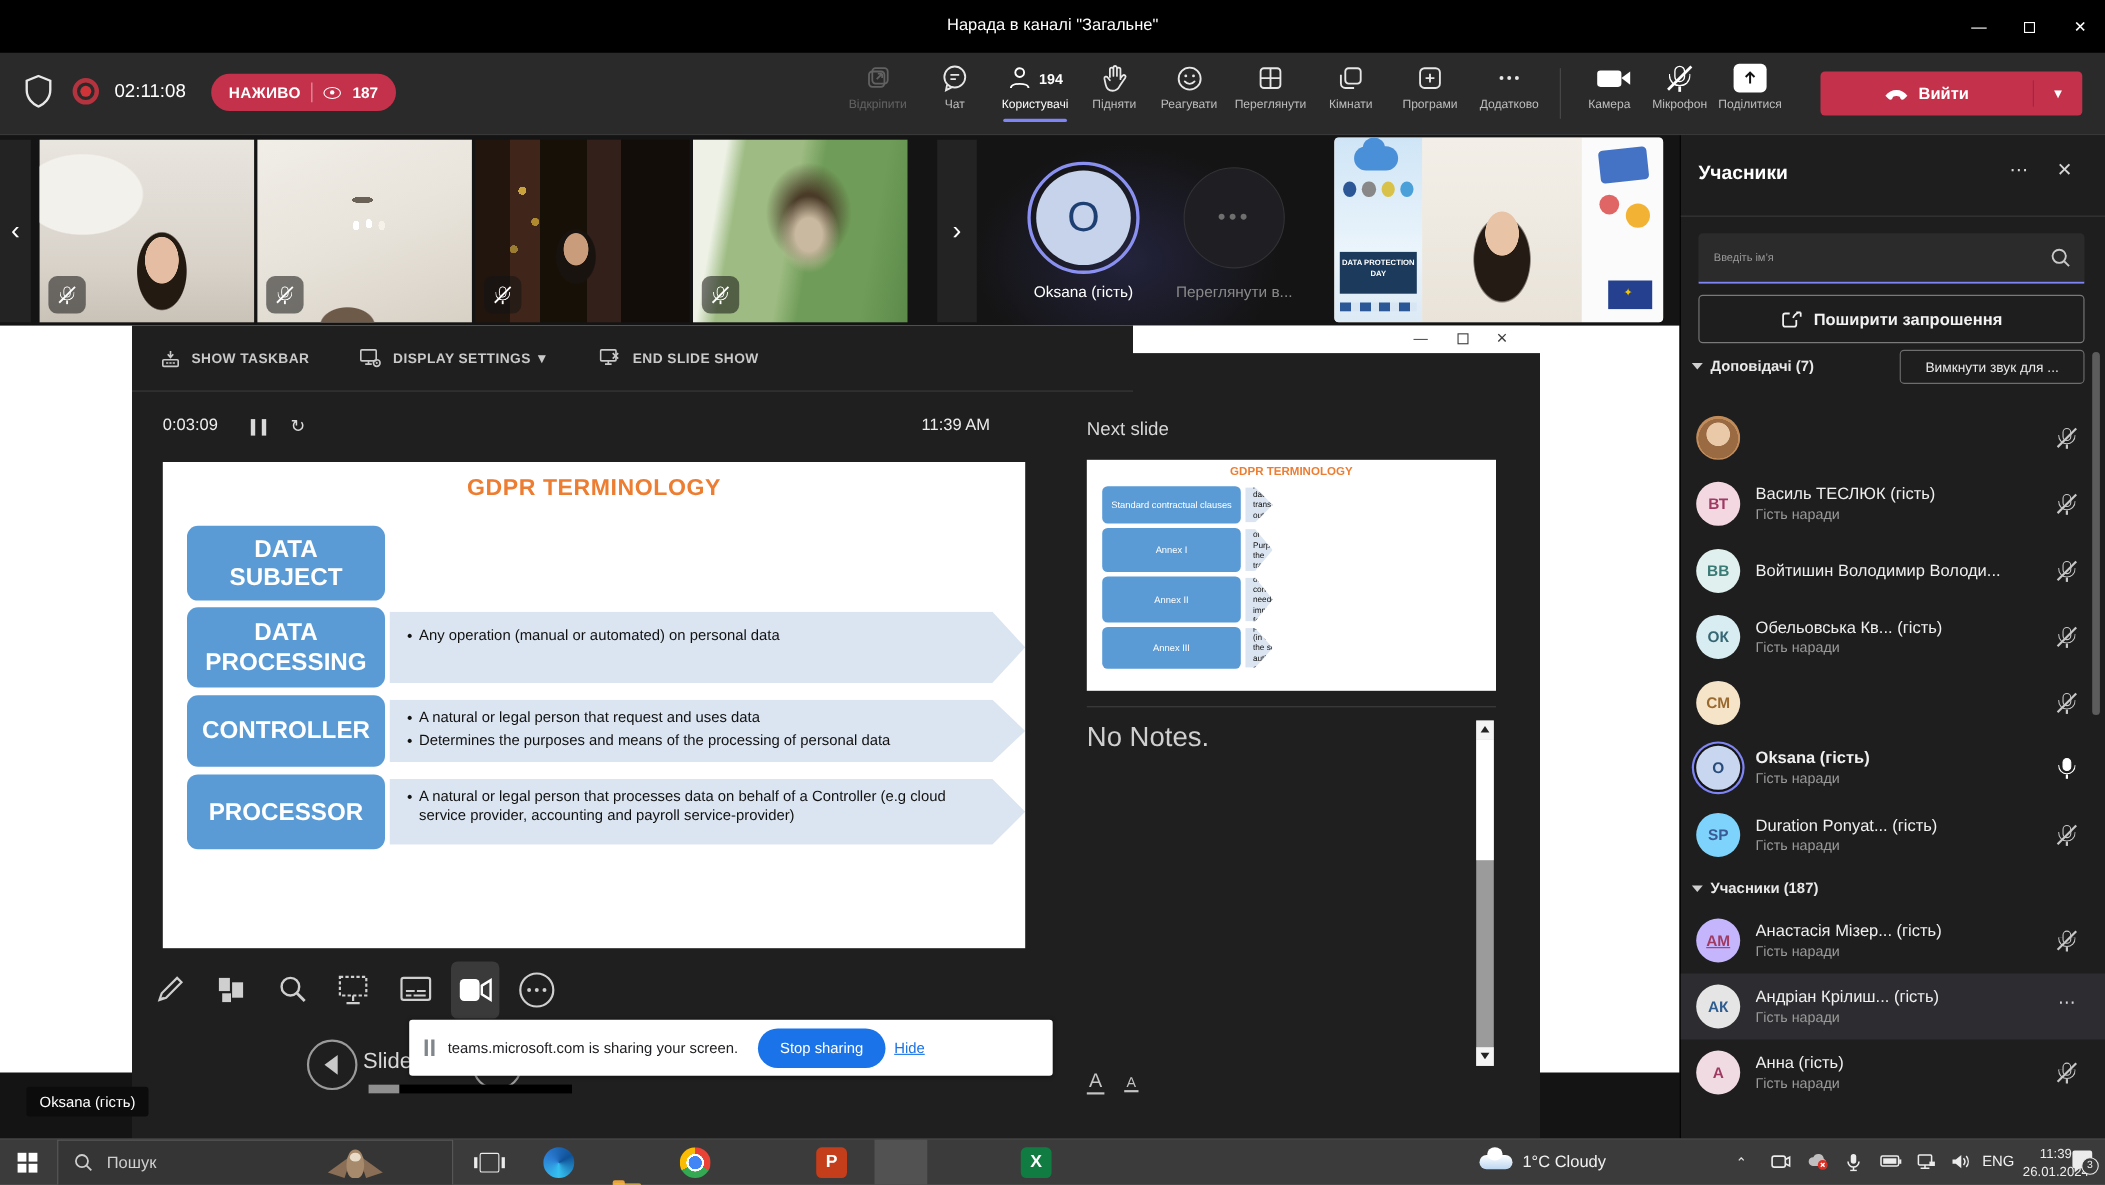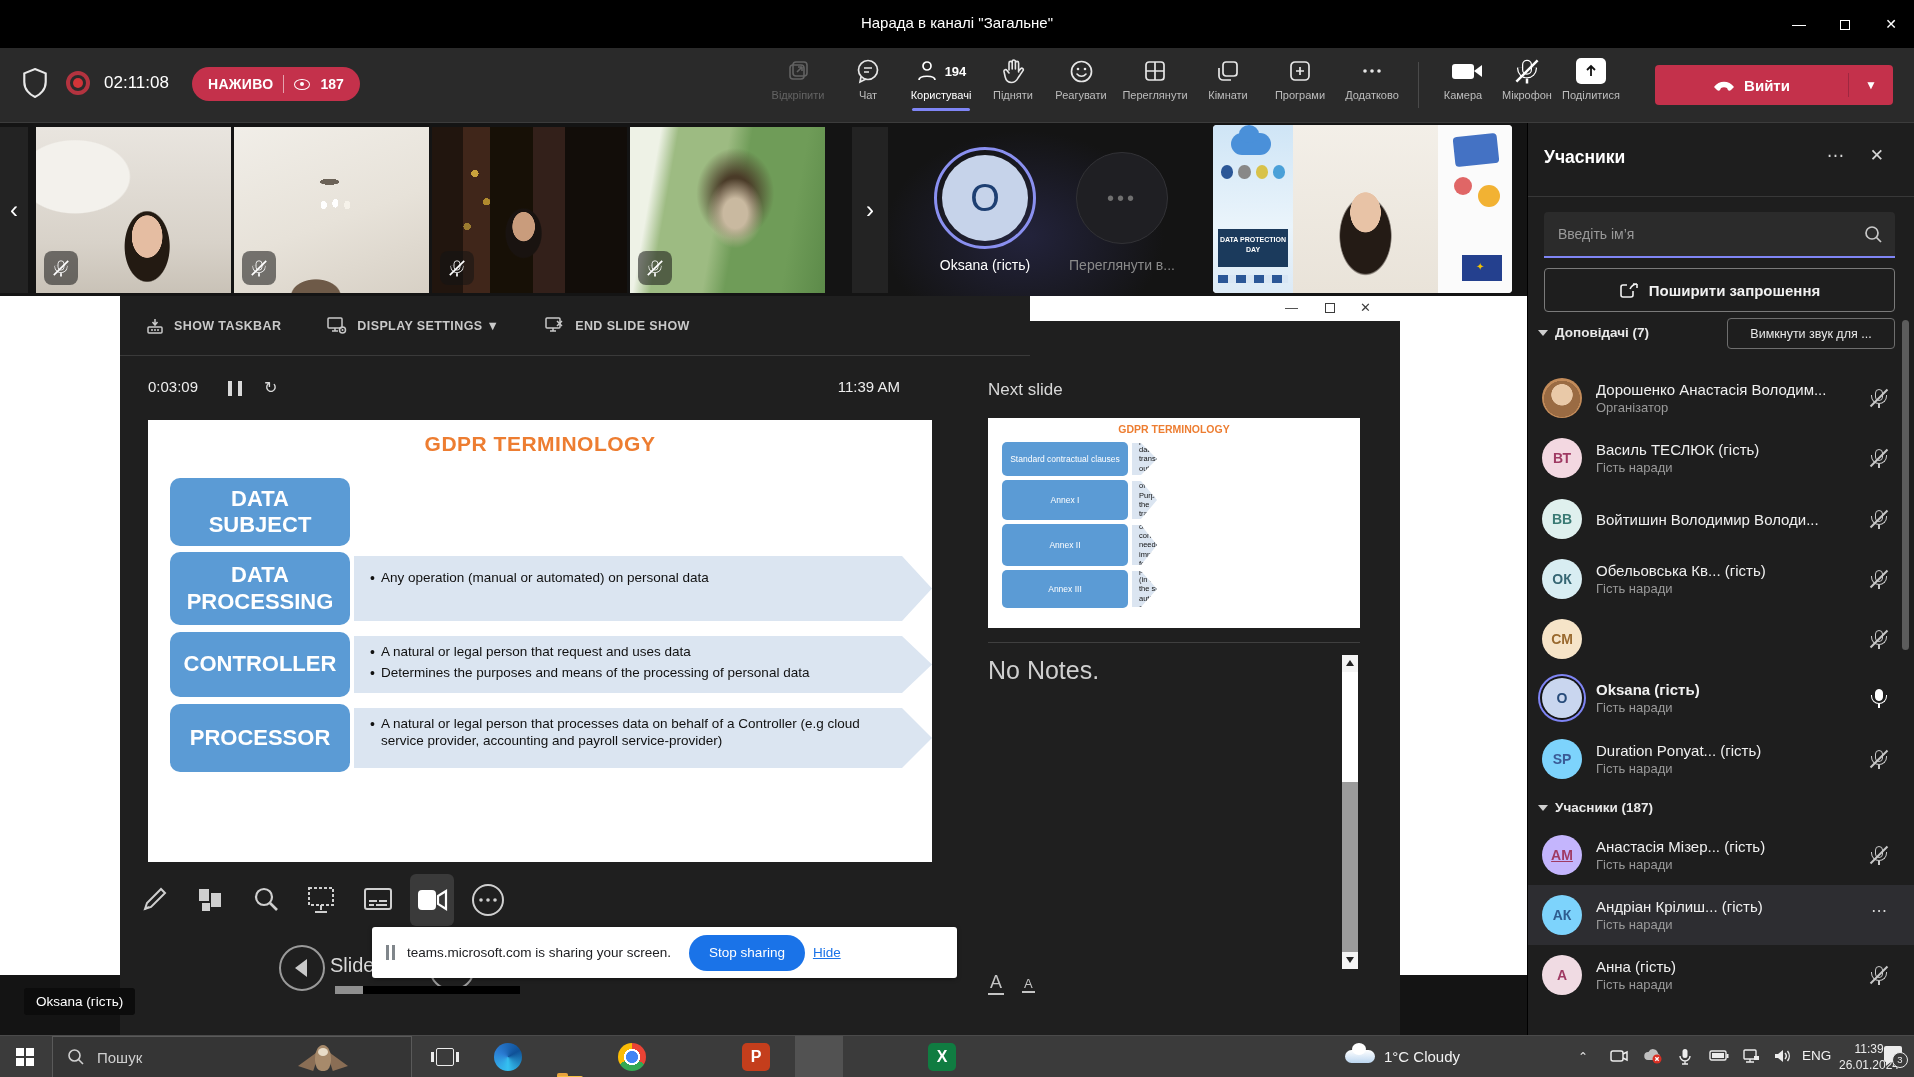--- a/index.html
+++ b/index.html
@@ -164,21 +164,21 @@
   .banner .hidelink { margin-left:8px; font-size:13.5px; color:#1a73e8; text-decoration:underline; cursor:pointer; }
 
   .sharertag { position:absolute; left:24px; top:865px; height:27px; background:#0c0c0c; border-radius:3px; color:#fff; font-size:13.5px; line-height:27px; padding:0 12px; z-index:15; }
 
   
   .panel { position:absolute; left:1527px; top:123px; width:387px; height:912px; background:#1e1e1e; border-left:1px solid #000; }
   .p-header { position:absolute; left:16px; top:24px; font-size:17.5px; font-weight:bold; color:#fff; }
   .p-hicons { position:absolute; right:30px; top:22px; display:flex; gap:26px; color:#d6d6d6; font-size:17px; }
   .p-div { position:absolute; left:0; top:73px; width:100%; height:1px; background:#383838; }
   .p-search { position:absolute; left:16px; top:89px; width:351px; height:46px; background:#2b2b2b; border-radius:4px 4px 0 0; border-bottom:2px solid #7f85f5; }
-  .p-search input { width:100%; height:100%; background:transparent; border:none; outline:none; color:#14b8a6; font-size:14px; padding:0 40px 0 14px; font-family:inherit; }
+  .p-search input { width:100%; height:100%; background:transparent; border:none; outline:none; color:#14b8a6; font-size:10px; padding:0 40px 0 14px; font-family:inherit; }
   .p-search input::placeholder { color:#9a9a9a; }
   .p-search .sicon { position:absolute; right:12px; top:13px; }
   .p-invite { position:absolute; left:16px; top:145px; width:351px; height:44px; background:transparent; border:1px solid #7a7a7a; border-radius:4px; color:#f2f2f2; font-size:15px; font-weight:600; display:flex; align-items:center; justify-content:center; gap:10px; cursor:pointer; font-family:inherit; }
   .p-sect { position:absolute; left:10px; display:flex; align-items:center; gap:7px; font-size:13.5px; font-weight:600; color:#e9e9e9; }
   .tri-sect { width:0; height:0; border-left:5px solid transparent; border-right:5px solid transparent; border-top:6px solid #cfcfcf; }
   .p-muteall { position:absolute; left:199px; top:195px; width:168px; height:31px; border:1px solid #6e6e6e; border-radius:4px; background:transparent; color:#e9e9e9; font-size:12.5px; font-family:inherit; cursor:pointer; }
   .prow { position:absolute; left:0; width:387px; height:60px; }
   .prow.hl { background:#2d2d31; }
   .prow .av { position:absolute; left:14px; top:10px; width:40px; height:40px; border-radius:50%; display:flex; align-items:center; justify-content:center; font-size:14px; font-weight:bold; }
   .prow .av.ringed { box-shadow:0 0 0 2px #141414, 0 0 0 4px #7f85f5; }
@@ -186,21 +186,21 @@
   .prow .nm { font-size:15px; color:#f0f0f0; white-space:nowrap; overflow:hidden; }
   .prow .nm.bold { font-weight:bold; }
   .prow .sub { font-size:13px; color:#9a9a9a; }
   .prow .sub:empty { display:none; }
   .prow .rmic { position:absolute; right:26px; top:20px; color:#c8c8c8; }
   .prow .rmenu { position:absolute; right:26px; top:16px; color:#d6d6d6; font-size:16px; letter-spacing:2px; }
   .av-photo { background:radial-gradient(circle at 50% 42%, #e9c9a8 0 34%, rgba(0,0,0,0) 36%), radial-gradient(circle at 50% 52%, #9a6b43 0 62%, #c28b5a 63% 78%, rgba(0,0,0,0) 79%), #caa06a; color:transparent; }
   .av-vt { background:#f3d8e1; color:#9f3a63; } .av-vv { background:#dff0ee; color:#3a7a74; }
   .av-ok { background:#d8edf2; color:#366673; } .av-cm { background:#f6e4c8; color:#99692e; }
   .av-o  { background:#c9d6ef; color:#274b7a; } .av-sp { background:#7dd3fc; color:#3a5a96; }
-  .av-am { background:#c4b5fd; color:#9f3a63;text-decoration:underline; } .av-ak { background:#7dd3fc; color:#2f5d8f; }
+  .av-am { background:#c4b5fd; color:#9f3a63;text-decoration:underline; } .av-ak { background:#e5e5e5; color:#2f5d8f; }
   .av-a  { background:#f0dbe3; color:#9f3a63; }
   .p-scroll { position:absolute; right:5px; top:197px; width:7px; height:330px; background:#5c5c5c; border-radius:4px; }
 
   
   .mic { position:relative; display:inline-block; width:20px; height:20px; }
   .mic .body { position:absolute; left:6px; top:1px; width:8px; height:12px; border:1.6px solid currentColor; border-radius:5px; }
   .mic .cup { position:absolute; left:2px; top:7px; width:16px; height:9px; border:1.6px solid currentColor; border-top:none; border-radius:0 0 9px 9px; }
   .mic .stem { position:absolute; left:9.2px; bottom:0; width:1.6px; height:4px; background:currentColor; }
   .mic.muted::after { content:""; position:absolute; left:9px; top:-2px; width:2px; height:24px; background:currentColor; transform:rotate(45deg); }
   .mic.on .body { background:currentColor; }
@@ -664,24 +664,20 @@
 
   <div class="p-sect" style="top:202px">
     <span class="tri-sect"></span>
     <span>Доповідачі (7)</span>
   </div>
   <button class="p-muteall">Вимкнути звук для ...</button>
   <div class="p-scroll"></div>
 
   <div class="prow" style="top:245px">
     <span class="av av-photo">ДА</span>
-    <span class="txt">
-        <span class="nm">Дорошенко Анастасія Володим...</span>
-        <span class="sub">Організатор</span>
-      </span>
     <span class="rmic"><span class="mic muted"><i class="body"></i><i class="cup"></i><i class="stem"></i></span></span>
   </div>
   <div class="prow" style="top:305px">
     <span class="av av-vt">ВТ</span>
     <span class="txt">
         <span class="nm">Василь ТЕСЛЮК (гість)</span>
         <span class="sub">Гість наради</span>
       </span>
     <span class="rmic"><span class="mic muted"><i class="body"></i><i class="cup"></i><i class="stem"></i></span></span>
   </div>

